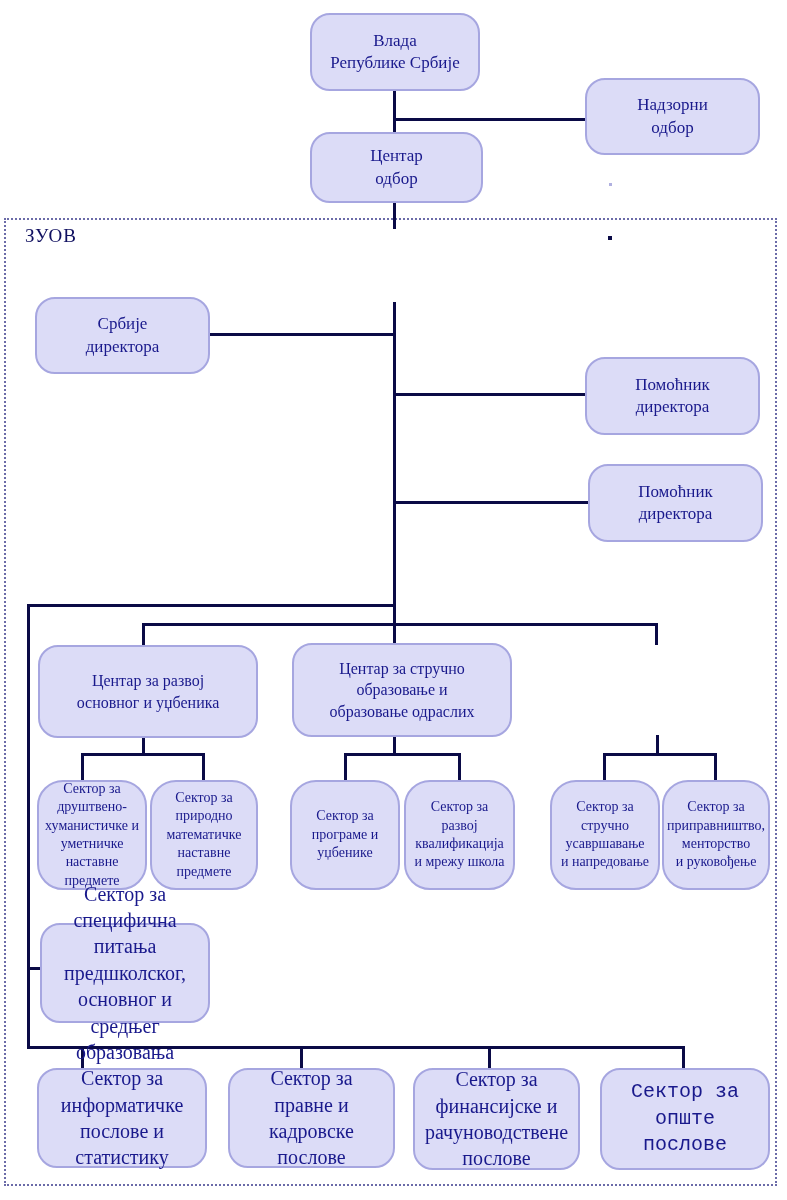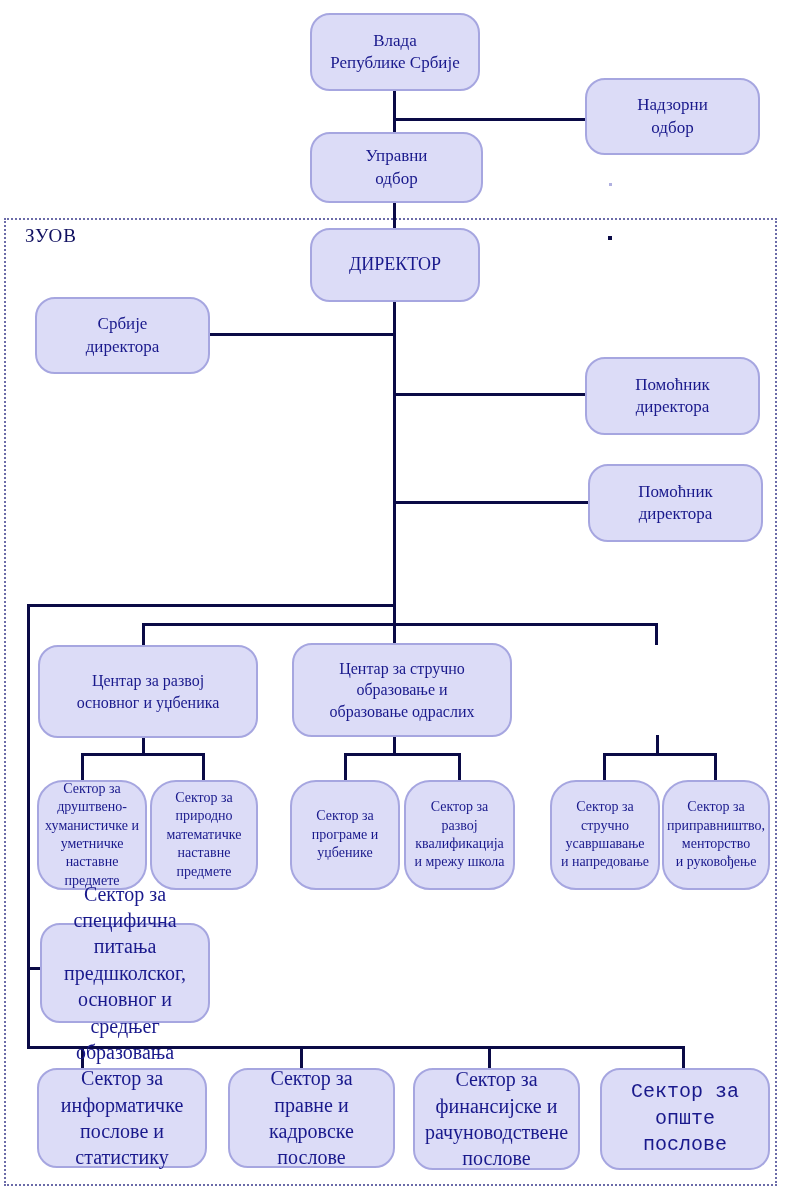--- a/index.html
+++ b/index.html
@@ -102,24 +102,23 @@
   <div class="line" style="left:488px;top:1046px;width:3px;height:23px;"></div>
   <div class="line" style="left:682px;top:1046px;width:3px;height:23px;"></div>
 
   <div class="dot dot-light" style="left:609px;top:183px;width:3px;height:3px;"></div>
   <div class="dot dot-dark" style="left:608px;top:236px;width:4px;height:4px;"></div>
 
   <div class="box fs17" style="left:310px;top:13px;width:170px;height:78px;">Влада
 Републике Србије</div>
   <div class="box fs17" style="left:585px;top:78px;width:175px;height:77px;">Надзорни
 одбор</div>
-  <div class="box fs17" style="left:310px;top:132px;width:173px;height:71px;">Управни
+  <div class="box fs17" style="left:310px;top:132px;width:173px;height:71px;">Центар
 одбор</div>
 
-  <div class="box fs18" style="left:310px;top:228px;width:170px;height:74px;">ДИРЕКТОР</div>
   <div class="box fs17" style="left:35px;top:297px;width:175px;height:77px;">Србије
 директора</div>
   <div class="box fs17" style="left:585px;top:357px;width:175px;height:78px;">Помоћник
 директора</div>
   <div class="box fs17" style="left:588px;top:464px;width:175px;height:78px;">Помоћник
 директора</div>
 
   <div class="box fs16" style="left:38px;top:645px;width:220px;height:93px;">Центар за развој
 основног и уџбеника</div>
   <div class="box fs16" style="left:292px;top:643px;width:220px;height:94px;">Центар за стручно

